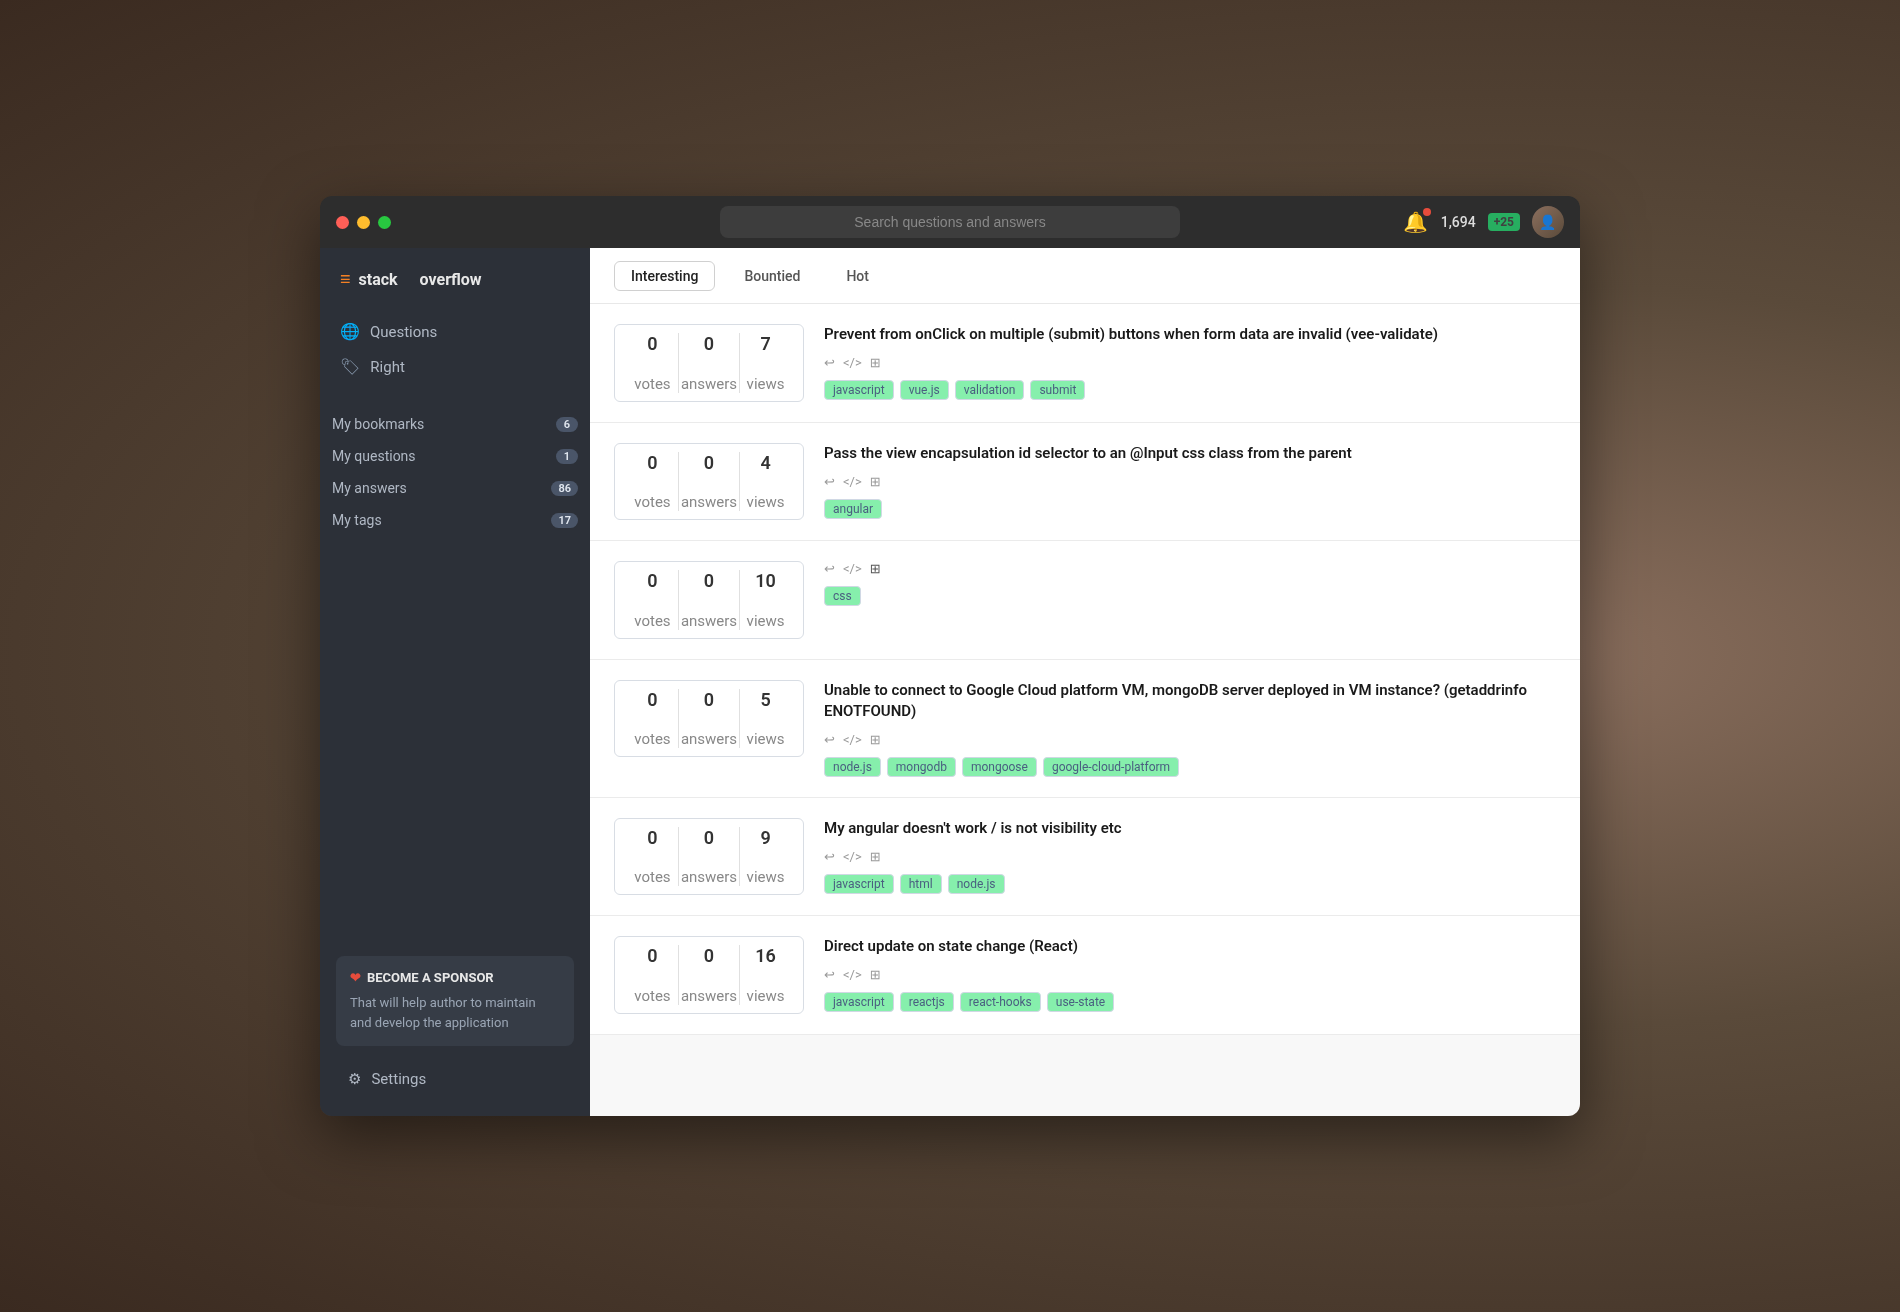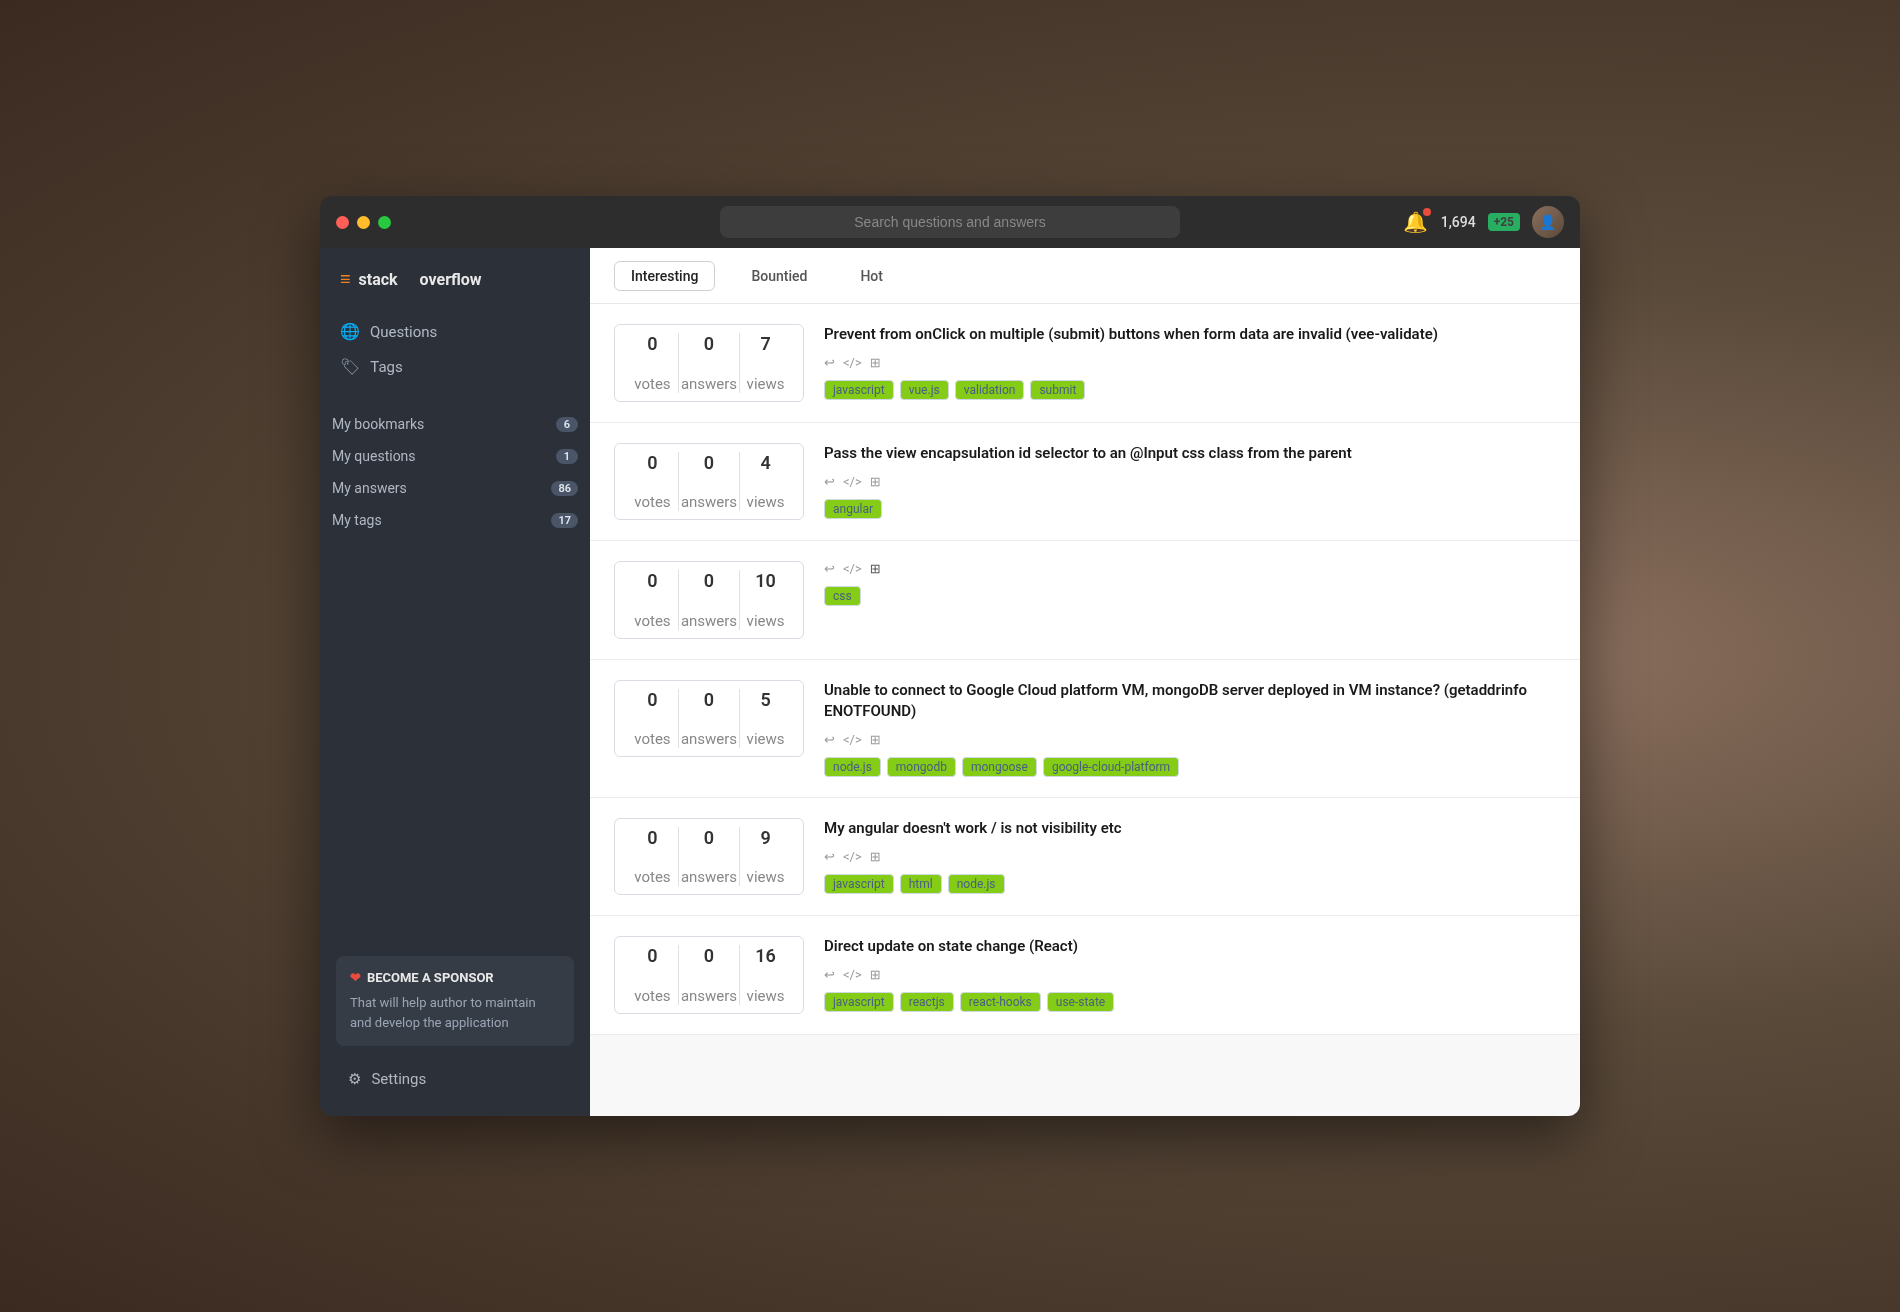--- a/index.html
+++ b/index.html
@@ -217,21 +217,21 @@
       background: #f8f8f8;
       overflow-y: auto;
       display: flex;
       flex-direction: column;
     }
     .tabs-bar {
       background: white;
       border-bottom: 1px solid #e8e8e8;
       padding: 4px 24px;
       display: flex;
-      gap: 19px;
+      gap: 12px;
       align-items: center;
       height: 56px;
       flex-shrink: 0;
     }
     .tab {
       padding: 6px 16px;
       border-radius: 6px;
       font-size: 14px;
       font-weight: 500;
       cursor: pointer;
@@ -311,21 +311,21 @@
       font-size: 13px;
       cursor: pointer;
     }
     .meta-icon.active { color: #555; }
     .tags {
       display: flex;
       flex-wrap: wrap;
       gap: 6px;
     }
     .tag {
-      background: #84cc16;
+      background: #86efac;
       border: 1px solid #d0d8e4;
       border-radius: 4px;
       padding: 2px 8px;
       font-size: 12px;
       color: #4a6080;
       cursor: pointer;
     }
   </style>
 </head>
 <body>
@@ -362,21 +362,21 @@
         </span>
       </div>
 
       <div class="sidebar-nav">
         <div class="nav-item">
           <span class="nav-icon">🌐</span>
           <span>Questions</span>
         </div>
         <div class="nav-item">
           <span class="nav-icon">🏷</span>
-          <span>Tags</span>
+          <span>Right</span>
         </div>
       </div>
 
       <div class="sidebar-section">
         <div class="sidebar-link">
           <span>My bookmarks</span>
           <span class="sidebar-badge">6</span>
         </div>
         <div class="sidebar-link">
           <span>My questions</span>

